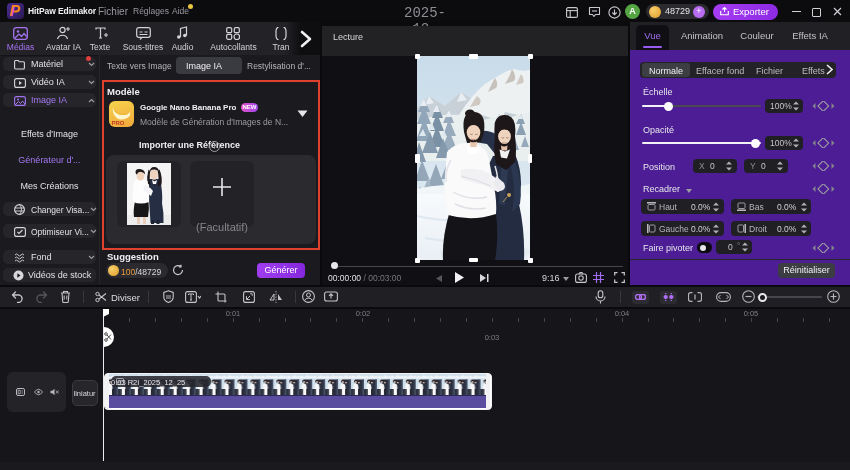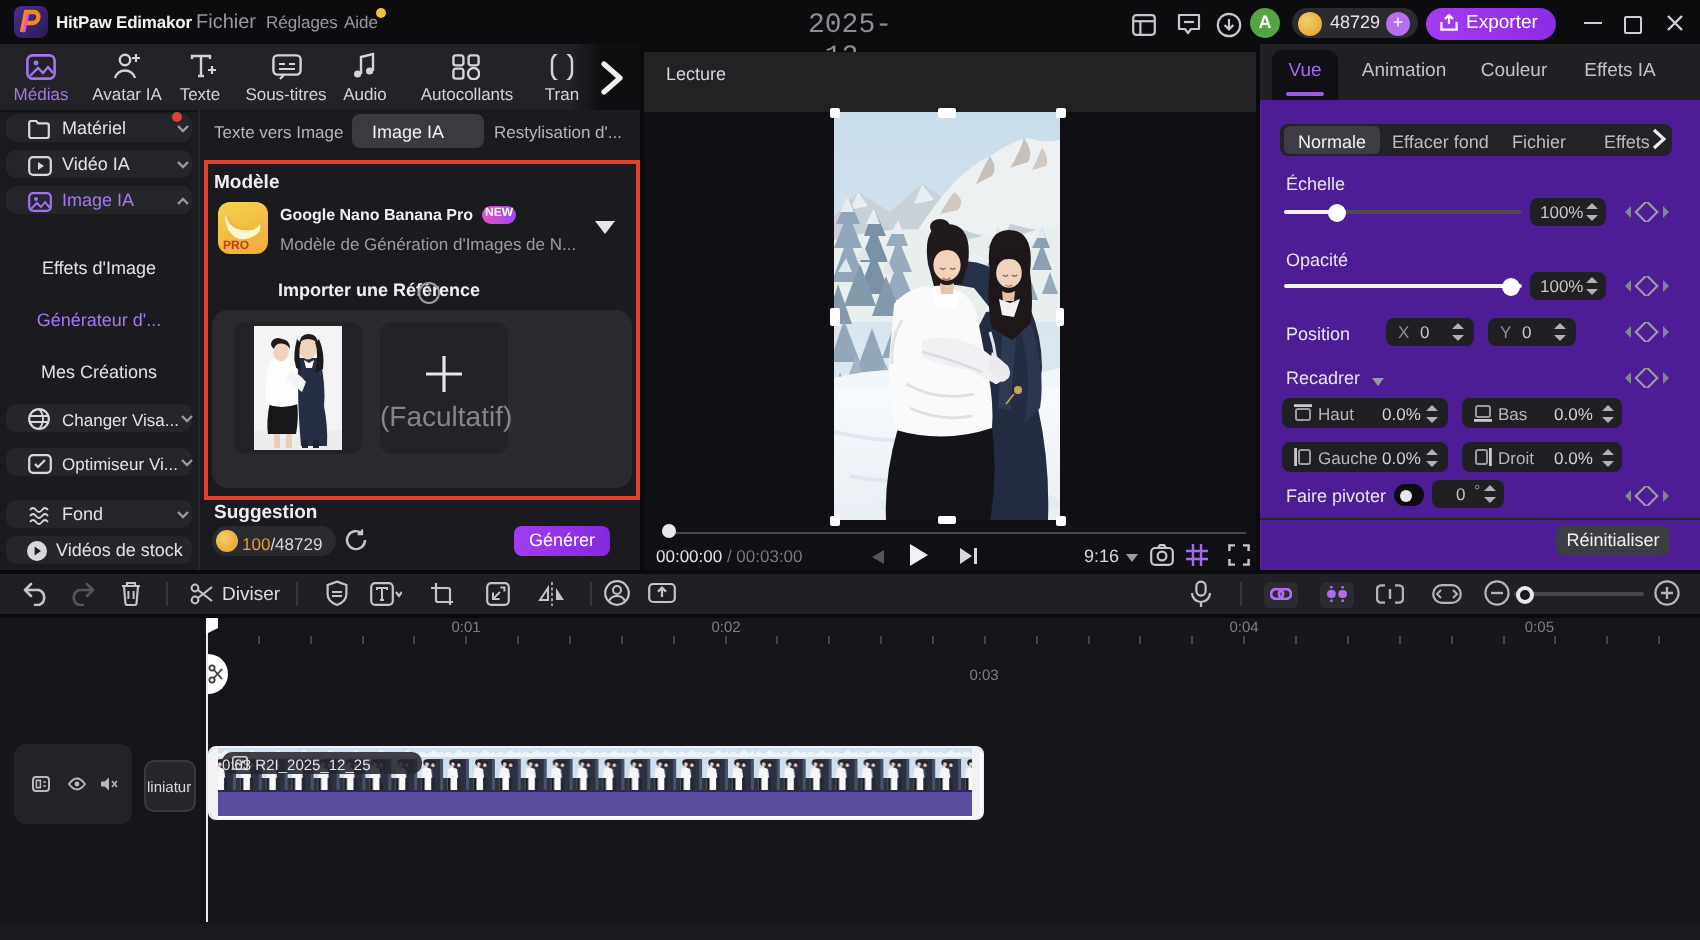--- a/index.html
+++ b/index.html
@@ -217,21 +217,21 @@
     <ellipse cx="12" cy="9" rx="3.5" ry="3" fill="#201a1b"></ellipse>
     <ellipse cx="13.5" cy="13" rx="3.8" ry="4.6" fill="#efd3bd"></ellipse>
     <path d="M9.5 11.5 q0.5 -5 4 -5 q4.5 0 4.5 5 q-1.5 -2.8 -4.5 -2.8 q-3 0 -4 2.8z" fill="#201a1b"></path>
     <path d="M11.5 17.5 l2.5 1.5 l2.5 -1.5 l-0.5 3.5 h-4 z" fill="#fff"></path>
   </svg>
 </div>
 <div class="abs" style="left:190px;top:161px;width:64px;height:66px;border-radius:6px;background:#222227;">
   <svg class="abs" style="left:22px;top:16px;" width="20" height="20" viewBox="0 0 20 20">
       <path d="M10 1 v18 M1 10 h18" stroke="#e8e8ec" stroke-width="1.6"></path>
     </svg>
-  <div class="abs" style="left:0;top:39px;width:64px;text-align:center;font-size:14px;color:#85858a;">(Facultatif)</div>
+  <div class="abs" style="left:0;top:60px;width:64px;text-align:center;font-size:11px;color:#85858a;">(Facultatif)</div>
 </div>
 
 <div class="abs" style="left:107px;top:251px;font-size:9.5px;font-weight:bold;color:#f0f0f3;">Suggestion</div>
 <div class="abs" style="left:106px;top:263px;width:62px;height:15px;border-radius:8px;background:#2a2a2f;"></div>
 <div class="abs" style="left:108px;top:265px;width:11px;height:11px;border-radius:50%;background:radial-gradient(circle at 35% 35%,#f6cf6a,#e09a2a);"></div>
 <div class="abs" style="left:121px;top:266.5px;font-size:8.5px;color:#e89a3c;">100<span style="color:#d8d8dc;">/48729</span></div>
 <svg class="abs" style="left:172px;top:264px;" width="12" height="12" viewBox="0 0 12 12">
     <path d="M10.5 6 a4.5 4.5 0 1 1 -1.5 -3.3 M9 0.8 v2.2 h-2.2" stroke="#c8c8cc" stroke-width="1.2" fill="none"></path>
   </svg>
 <div class="abs" style="left:257px;top:263px;width:48px;height:15px;border-radius:4px;background:linear-gradient(90deg,#a13df0,#8428dd);color:#fff;font-size:9px;text-align:center;line-height:15px;">Générer</div>
@@ -592,21 +592,21 @@
     <circle cx="6.5" cy="6.5" r="5.8" fill="none" stroke="#b4b4ba" stroke-width="1.1"></circle>
     <path d="M3.5 6.5 h6 M6.5 3.5 v6" stroke="#b4b4ba" stroke-width="1.2"></path>
   </svg>
 
 <div class="abs" style="left:0;top:309px;width:850px;height:153px;background:#15151a;"></div>
 <div class="abs" style="left:103px;top:318px;width:747px;height:4px;background:repeating-linear-gradient(90deg,#46464c 0,#46464c 1px,transparent 1px,transparent 25.93px);"></div>
 <div class="abs" style="left:207px;top:309px;width:52px;text-align:center;font-size:7.5px;color:#7e7e84;">0:01</div>
 <div class="abs" style="left:337px;top:309px;width:52px;text-align:center;font-size:7.5px;color:#7e7e84;">0:02</div>
 <div class="abs" style="left:466px;top:309px;width:52px;text-align:center;font-size:7.5px;color:#7e7e84;margin-top:24px;">0:03</div>
 <div class="abs" style="left:596px;top:309px;width:52px;text-align:center;font-size:7.5px;color:#7e7e84;">0:04</div>
-<div class="abs" style="left:725px;top:309px;width:52px;text-align:right;font-size:7.5px;color:#7e7e84;">0:05</div>
+<div class="abs" style="left:725px;top:309px;width:52px;text-align:center;font-size:7.5px;color:#7e7e84;">0:05</div>
 
 <div class="abs" style="left:7px;top:372px;width:59px;height:40px;border-radius:6px;background:#232328;"></div>
 <svg class="abs" style="left:16px;top:388px;" width="9" height="8" viewBox="0 0 9 8">
     <rect x="0.5" y="0.5" width="8" height="7" rx="1.5" fill="none" stroke="#b8b8be" stroke-width="1"></rect>
     <path d="M2.2 2.2 h2 v3.6 h-2 z M5.6 3 h1.4 M5.6 5 h1.4" stroke="#b8b8be" stroke-width="0.8" fill="none"></path>
   </svg>
 <svg class="abs" style="left:34px;top:388px;" width="9" height="8" viewBox="0 0 9 8">
     <path d="M0.5 4 q4 -5.5 8 0 q-4 5.5 -8 0z" fill="none" stroke="#b8b8be" stroke-width="0.9"></path>
     <circle cx="4.5" cy="4" r="1.2" fill="#b8b8be"></circle>
   </svg>

